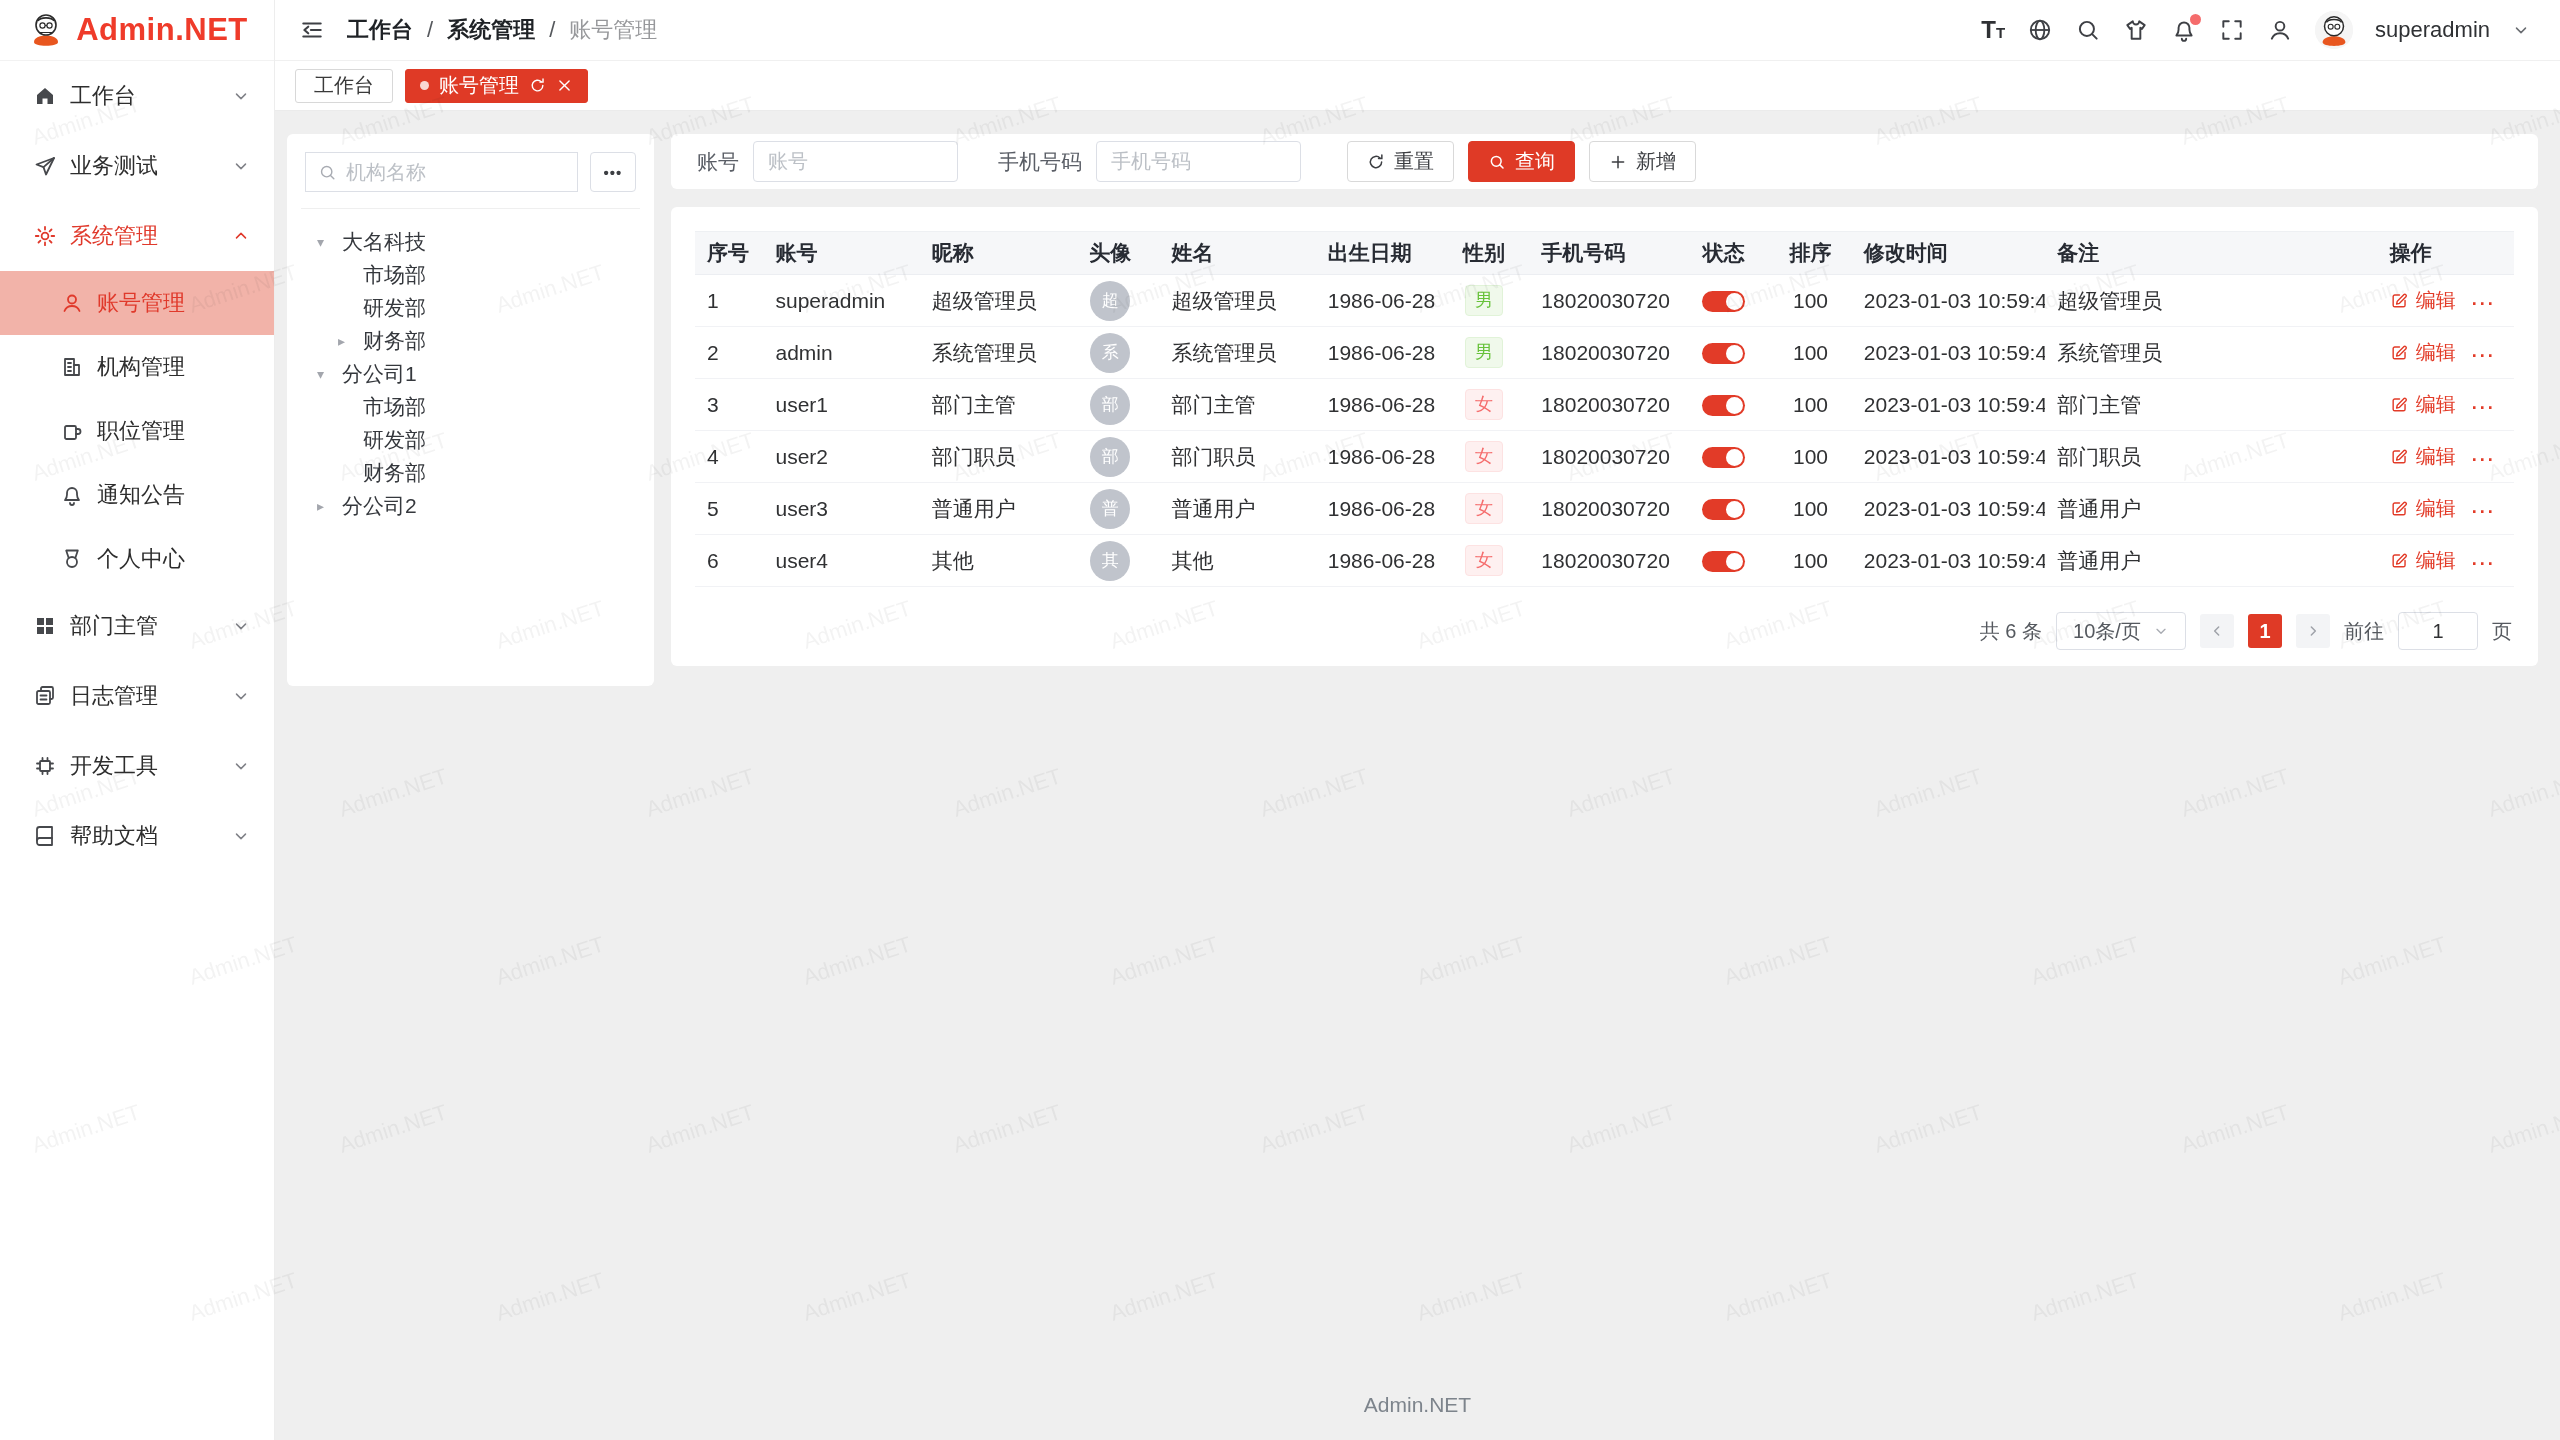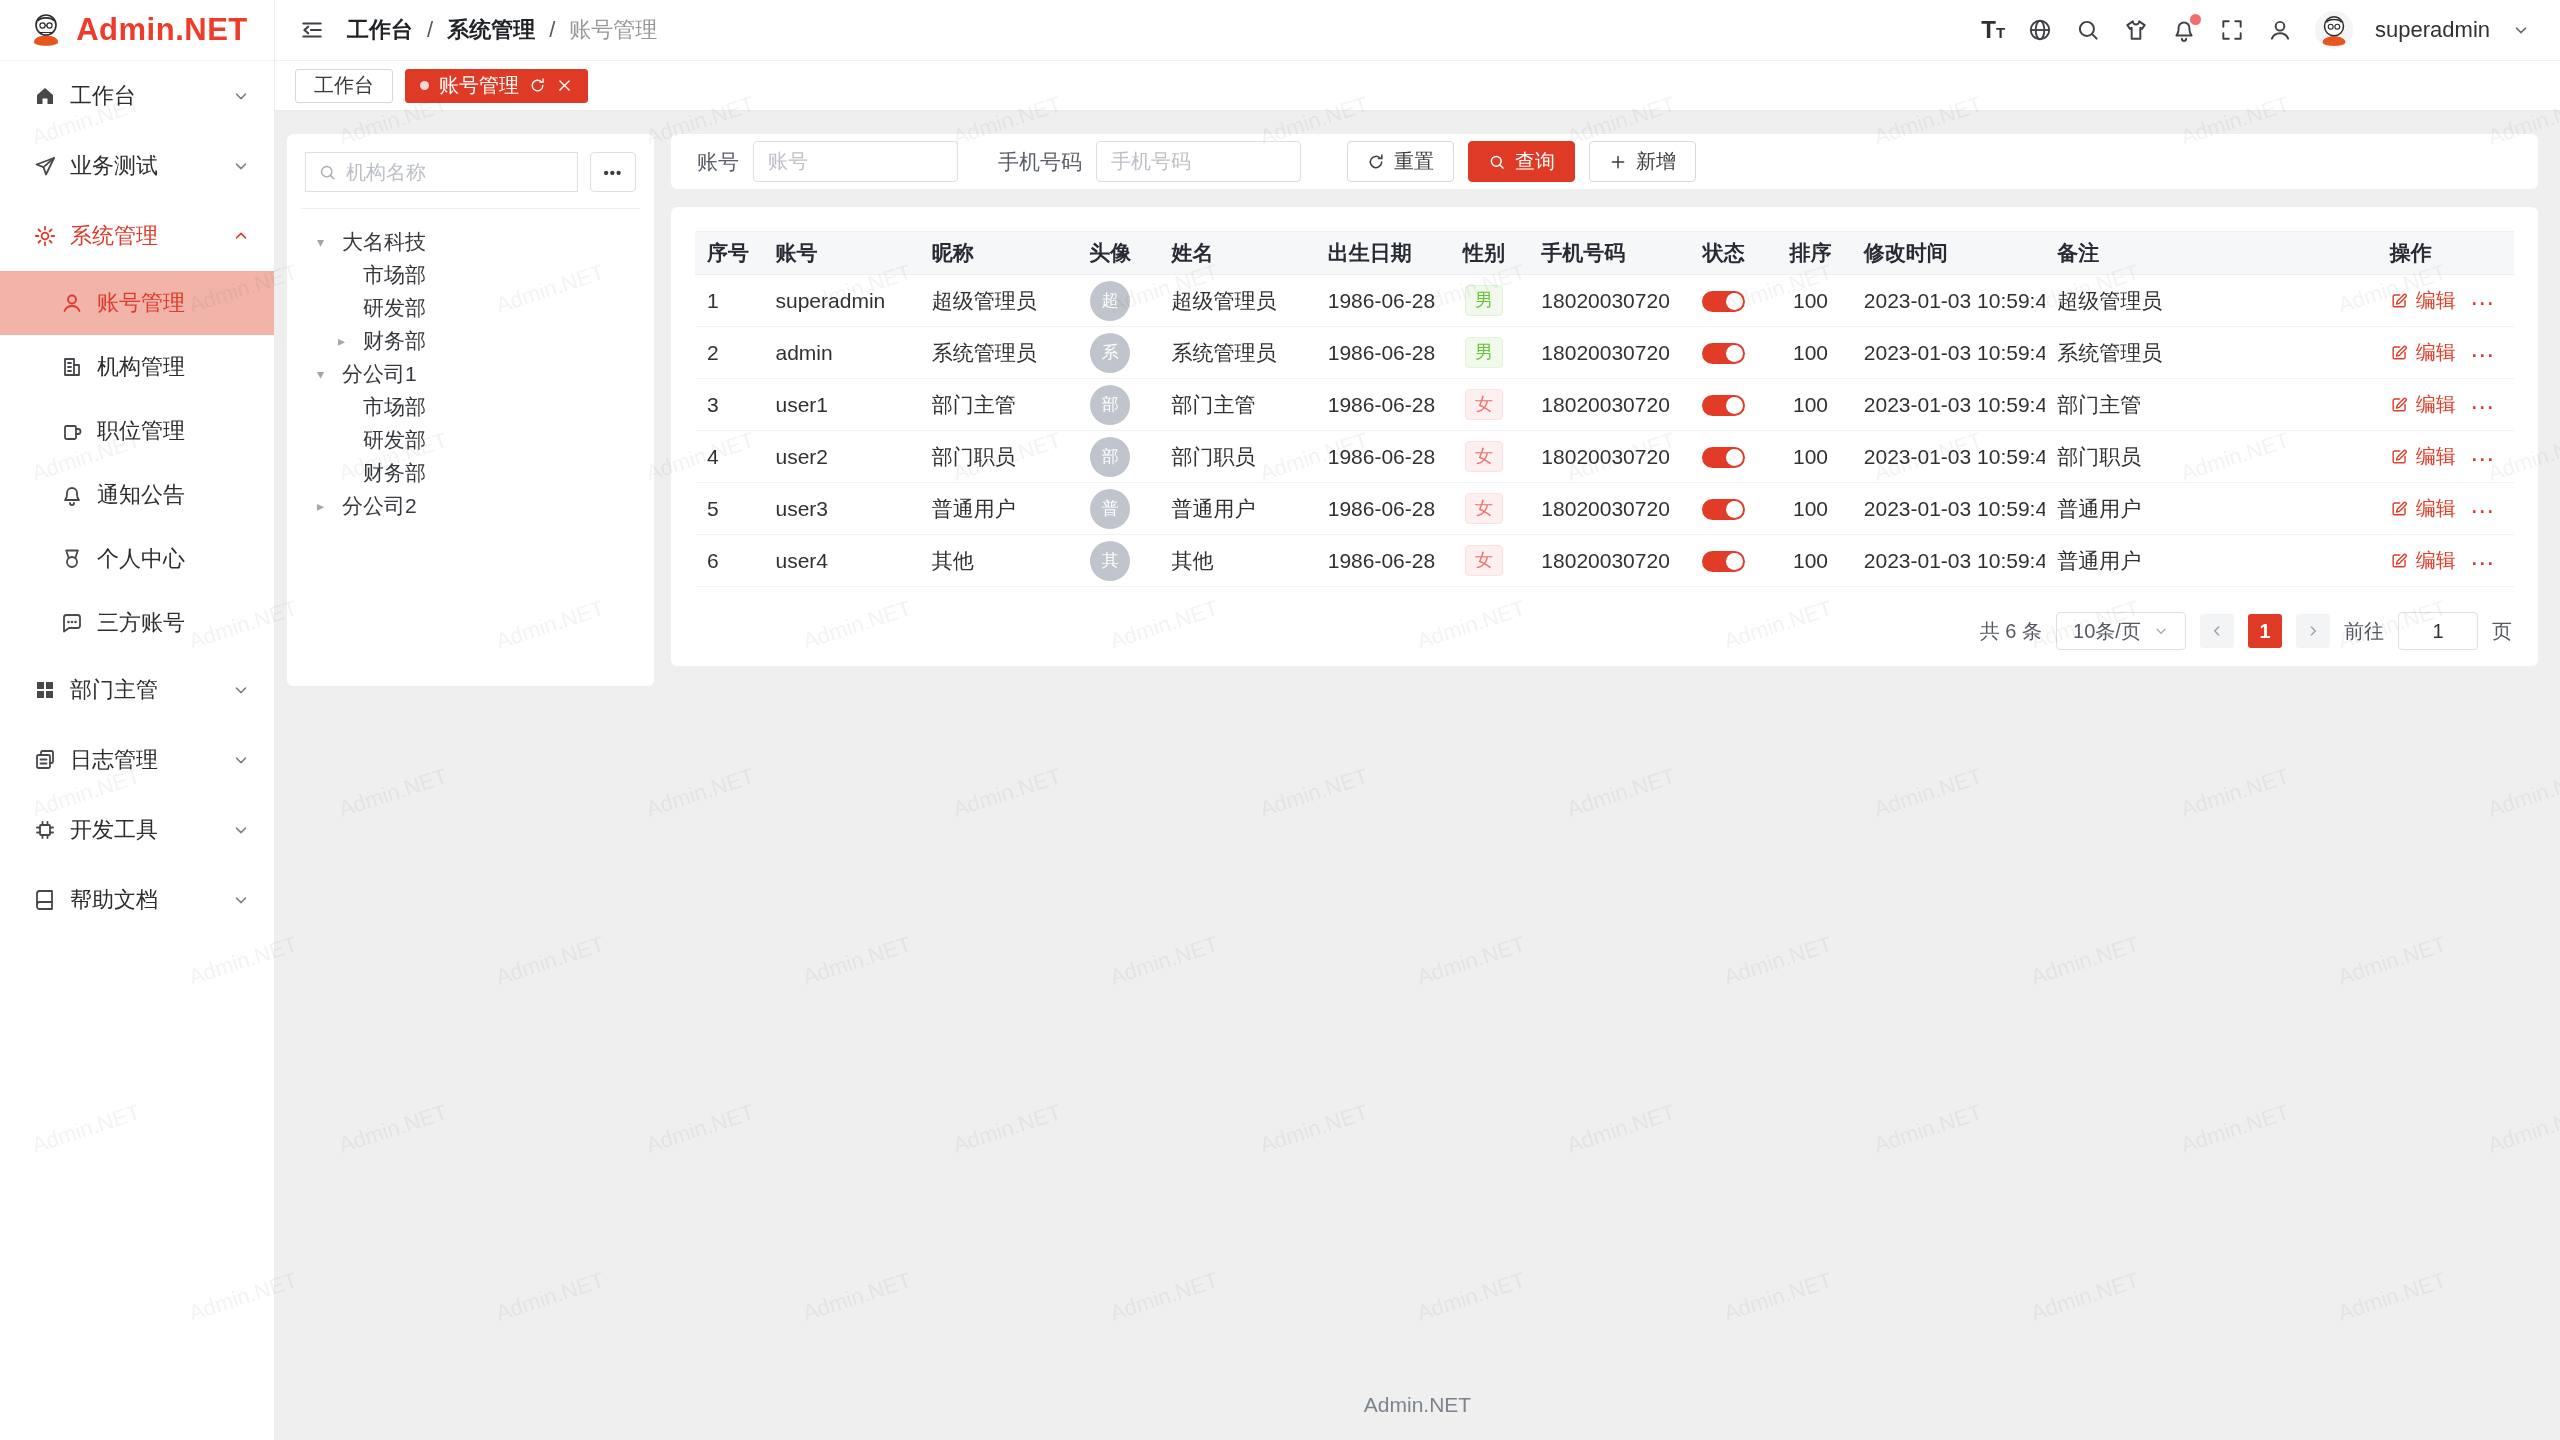--- a/index.html
+++ b/index.html
@@ -201,29 +201,20 @@
           <span>通知公告</span>
         </div>
         <div class="mi child">
           <span class="mi-icon">
             <svg viewBox="0 0 24 24" fill="none" stroke="currentColor" stroke-width="1.8" stroke-linecap="round" stroke-linejoin="round">
               <circle cx="12" cy="15" r="5"></circle>
               <path d="M8.7 11 6.2 3.5h11.6L15.3 11"></path>
             </svg>
           </span>
           <span>个人中心</span>
-        </div>
-        <div class="mi child">
-          <span class="mi-icon">
-            <svg viewBox="0 0 24 24" fill="none" stroke="currentColor" stroke-width="1.8" stroke-linecap="round" stroke-linejoin="round">
-              <path d="M4 6.5A2.5 2.5 0 0 1 6.5 4h11A2.5 2.5 0 0 1 20 6.5v8a2.5 2.5 0 0 1-2.5 2.5H9l-5 3.5z"></path>
-              <path d="M8.5 11h.01M12 11h.01M15.5 11h.01" stroke-width="2.6"></path>
-            </svg>
-          </span>
-          <span>三方账号</span>
         </div>
         <div class="mi">
           <span class="mi-icon">
             <svg viewBox="0 0 24 24" fill="currentColor">
               <rect x="4" y="4" width="7" height="7"></rect>
               <rect x="13" y="4" width="7" height="7"></rect>
               <rect x="4" y="13" width="7" height="7"></rect>
               <rect x="13" y="13" width="7" height="7"></rect>
             </svg>
           </span>

